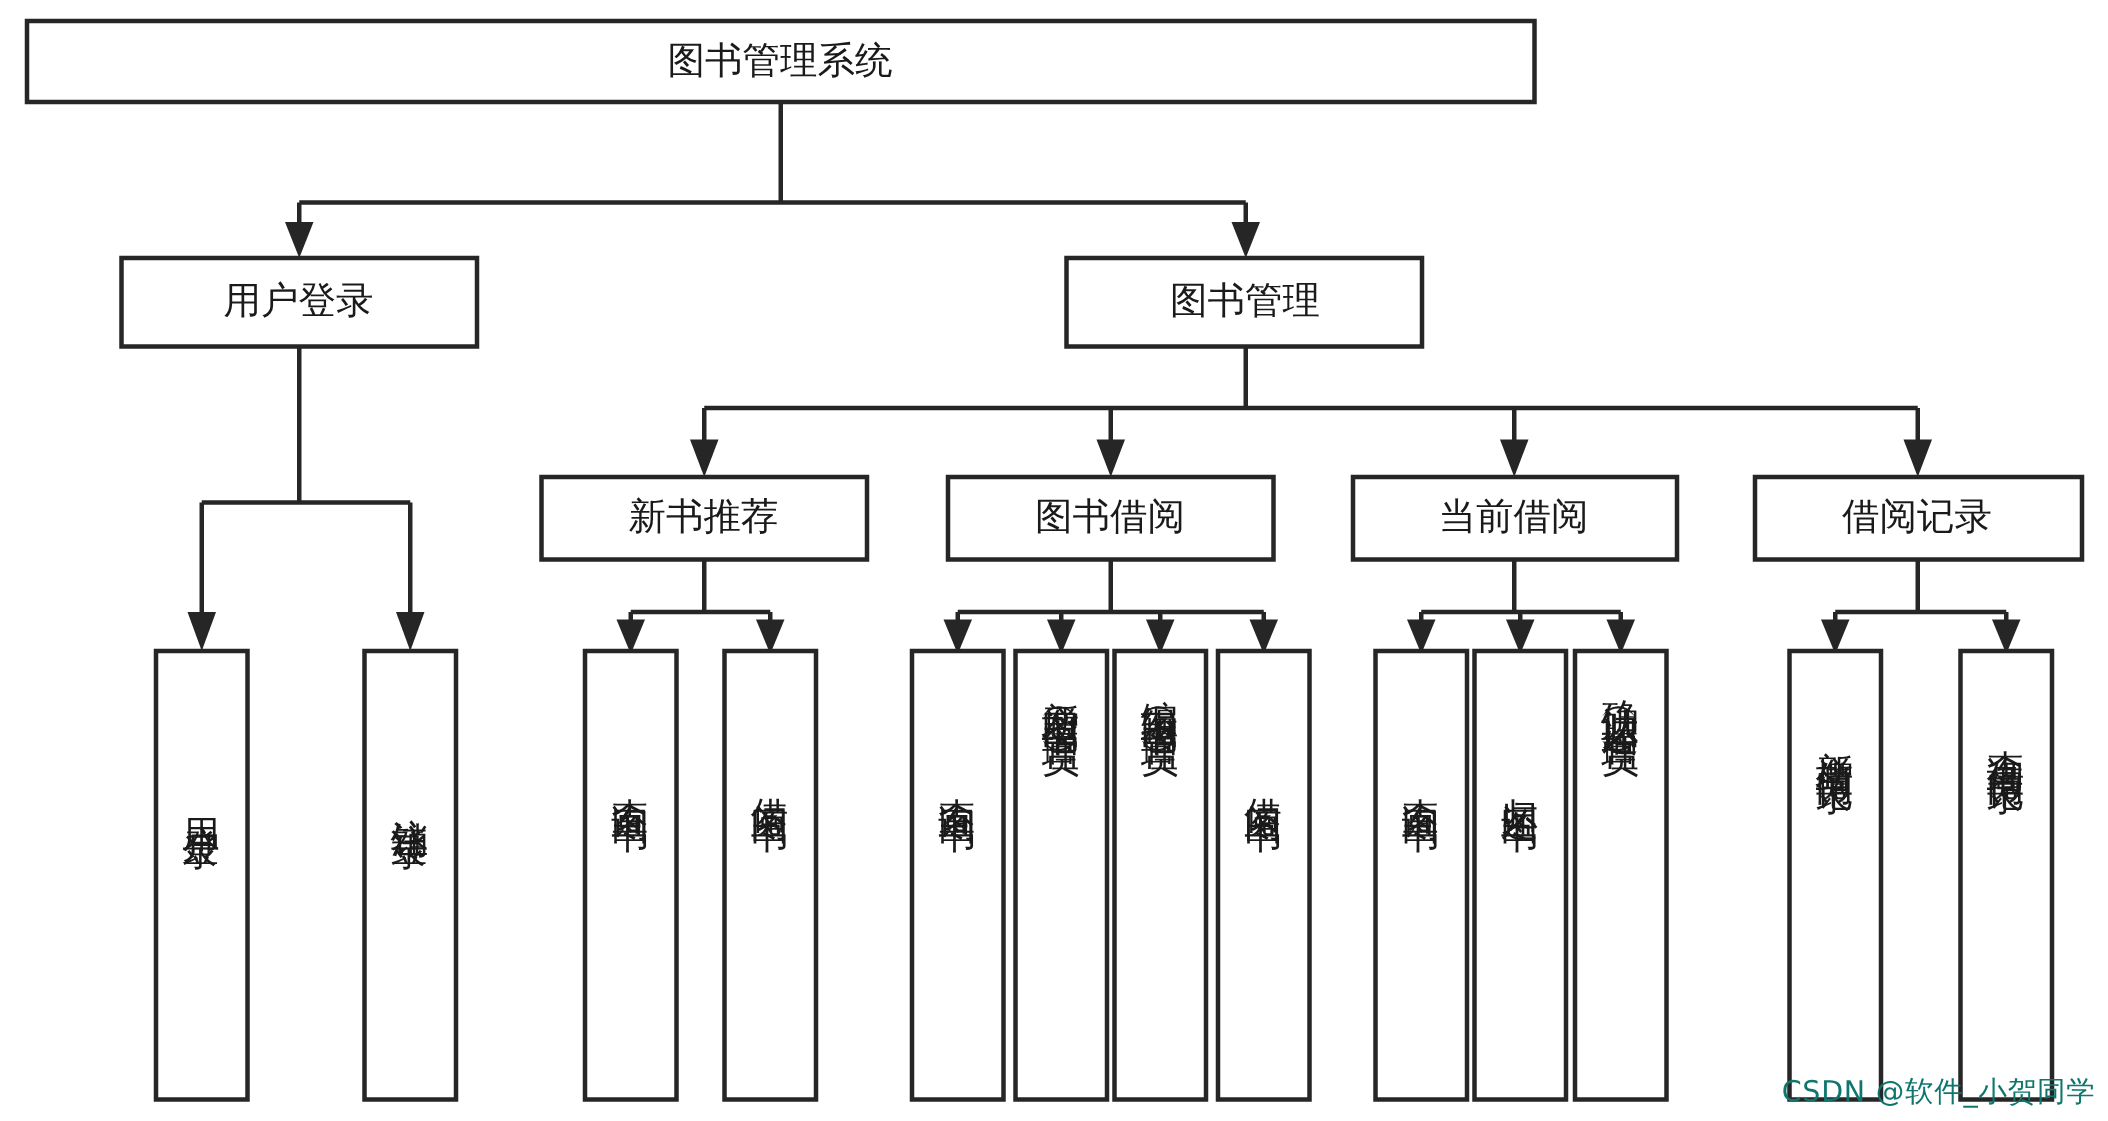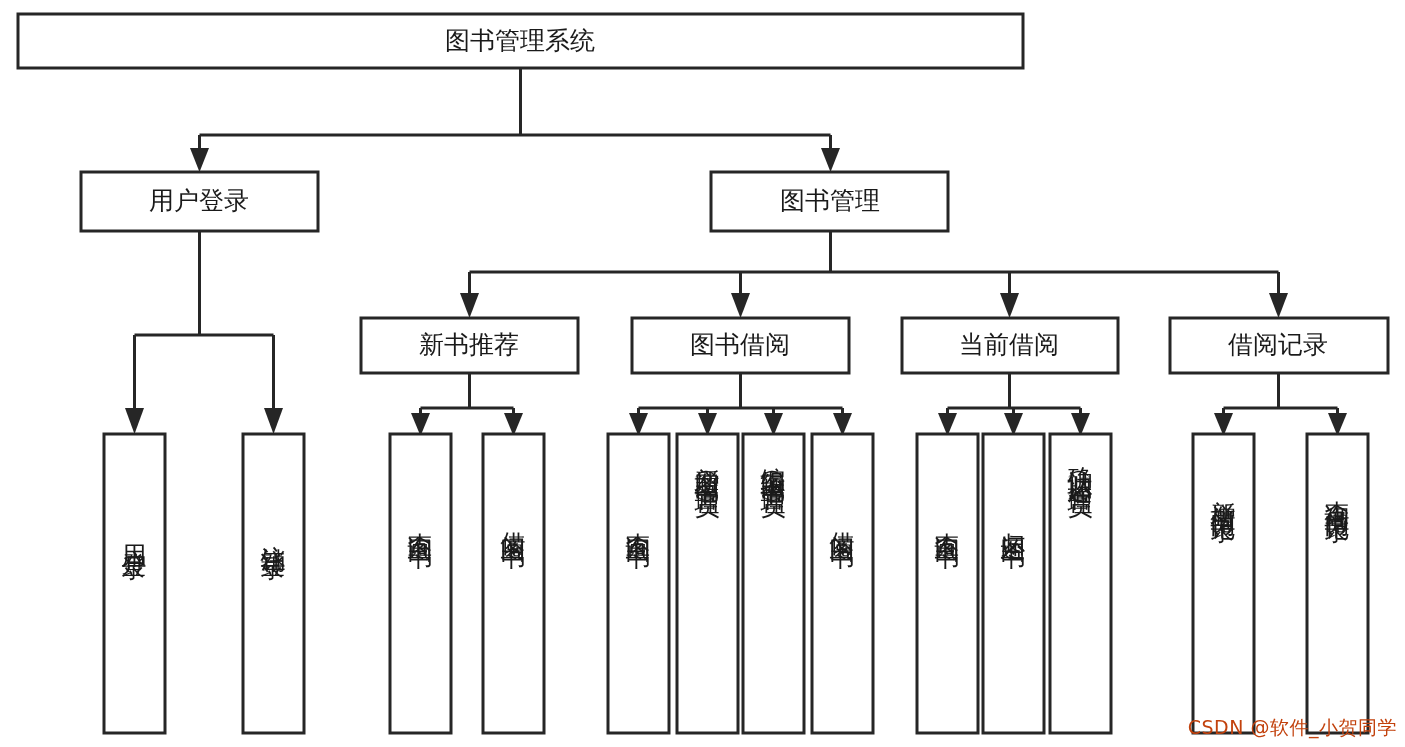--- a/index.html
+++ b/index.html
@@ -55,21 +55,21 @@
     writing-mode: vertical-rl;
     text-orientation: upright;
     letter-spacing: 4px;
   }
   .watermark-text {
     position: absolute;
     right: 8px;
     bottom: 6px;
     font-family: "DejaVu Sans", "Liberation Sans", sans-serif;
     font-size: 19px;
-    color: #c2410c;
+    color: #0f766e;
     white-space: nowrap;
     pointer-events: none;
     letter-spacing: 0.5px;
   }
 </style>
 </head>
 <body>
 
 <div id="diagram-root">
 

